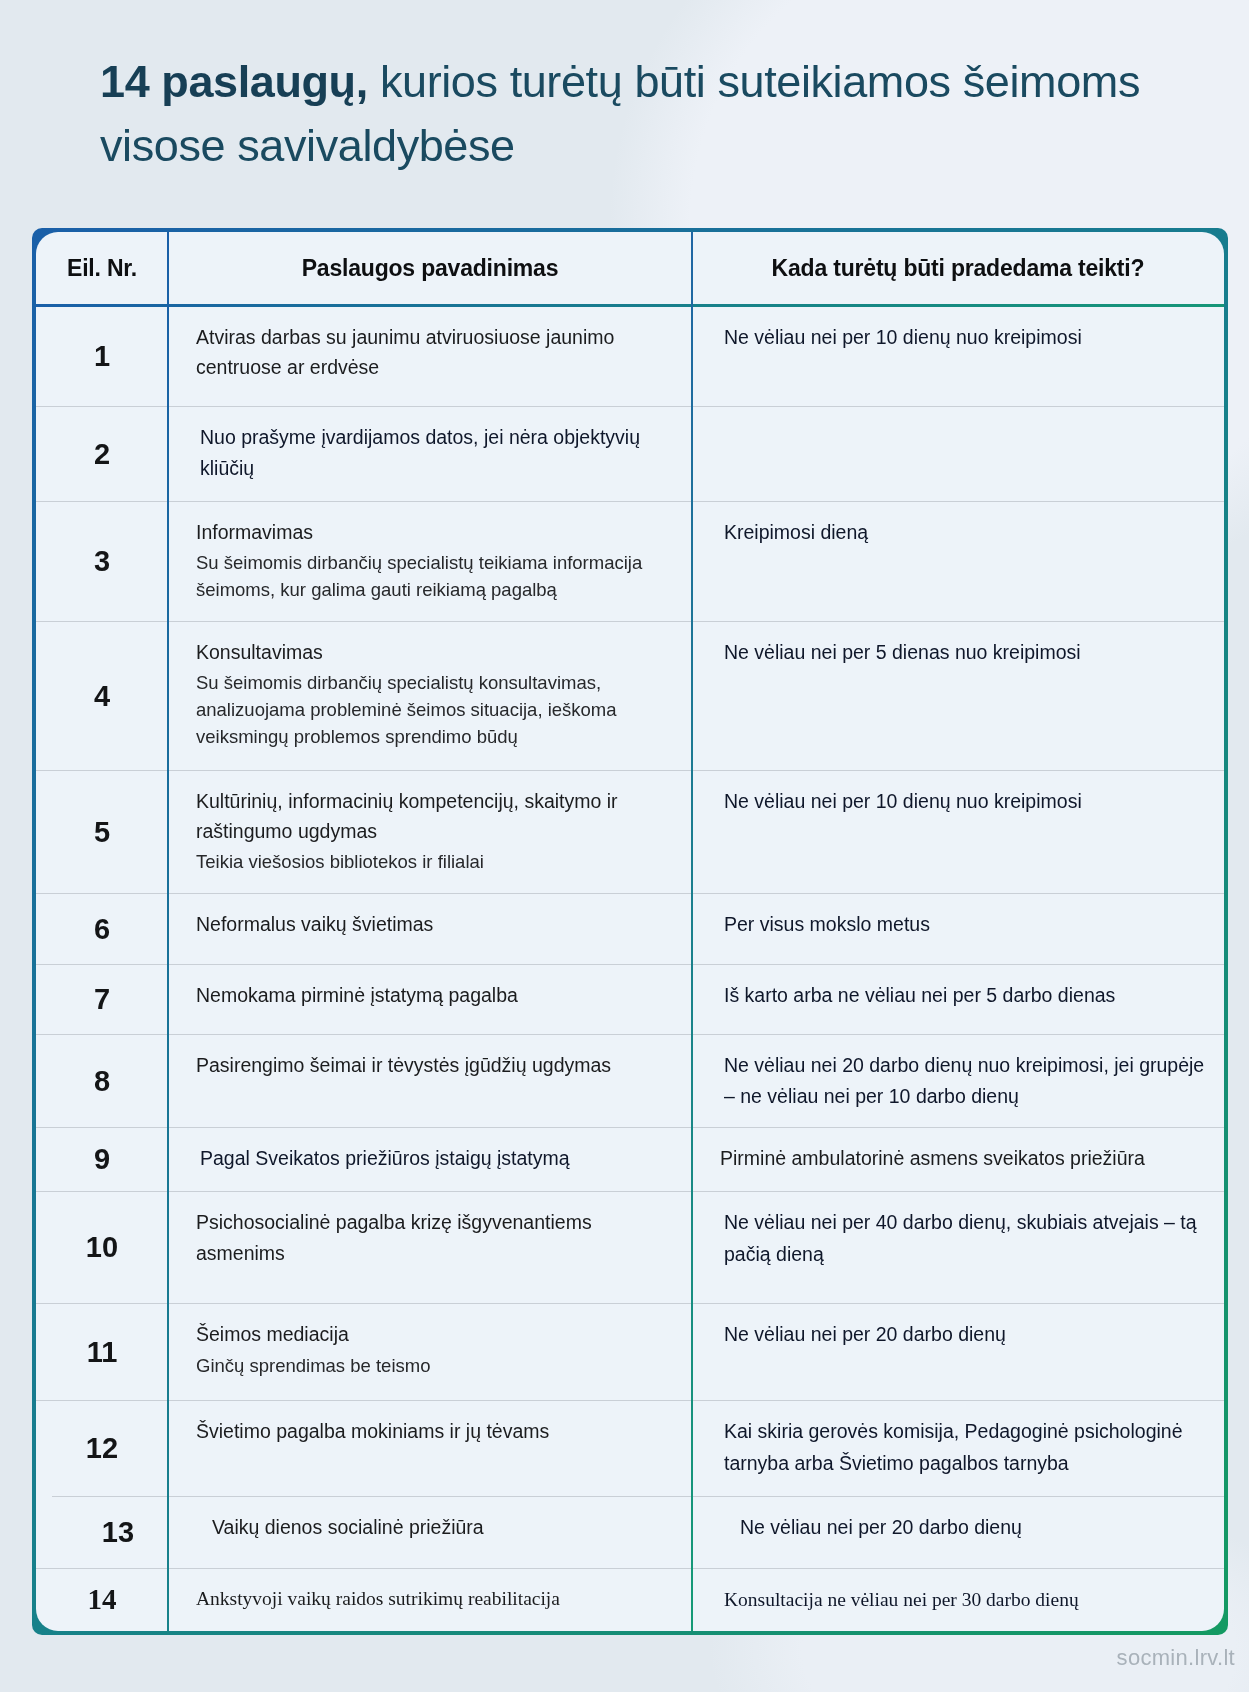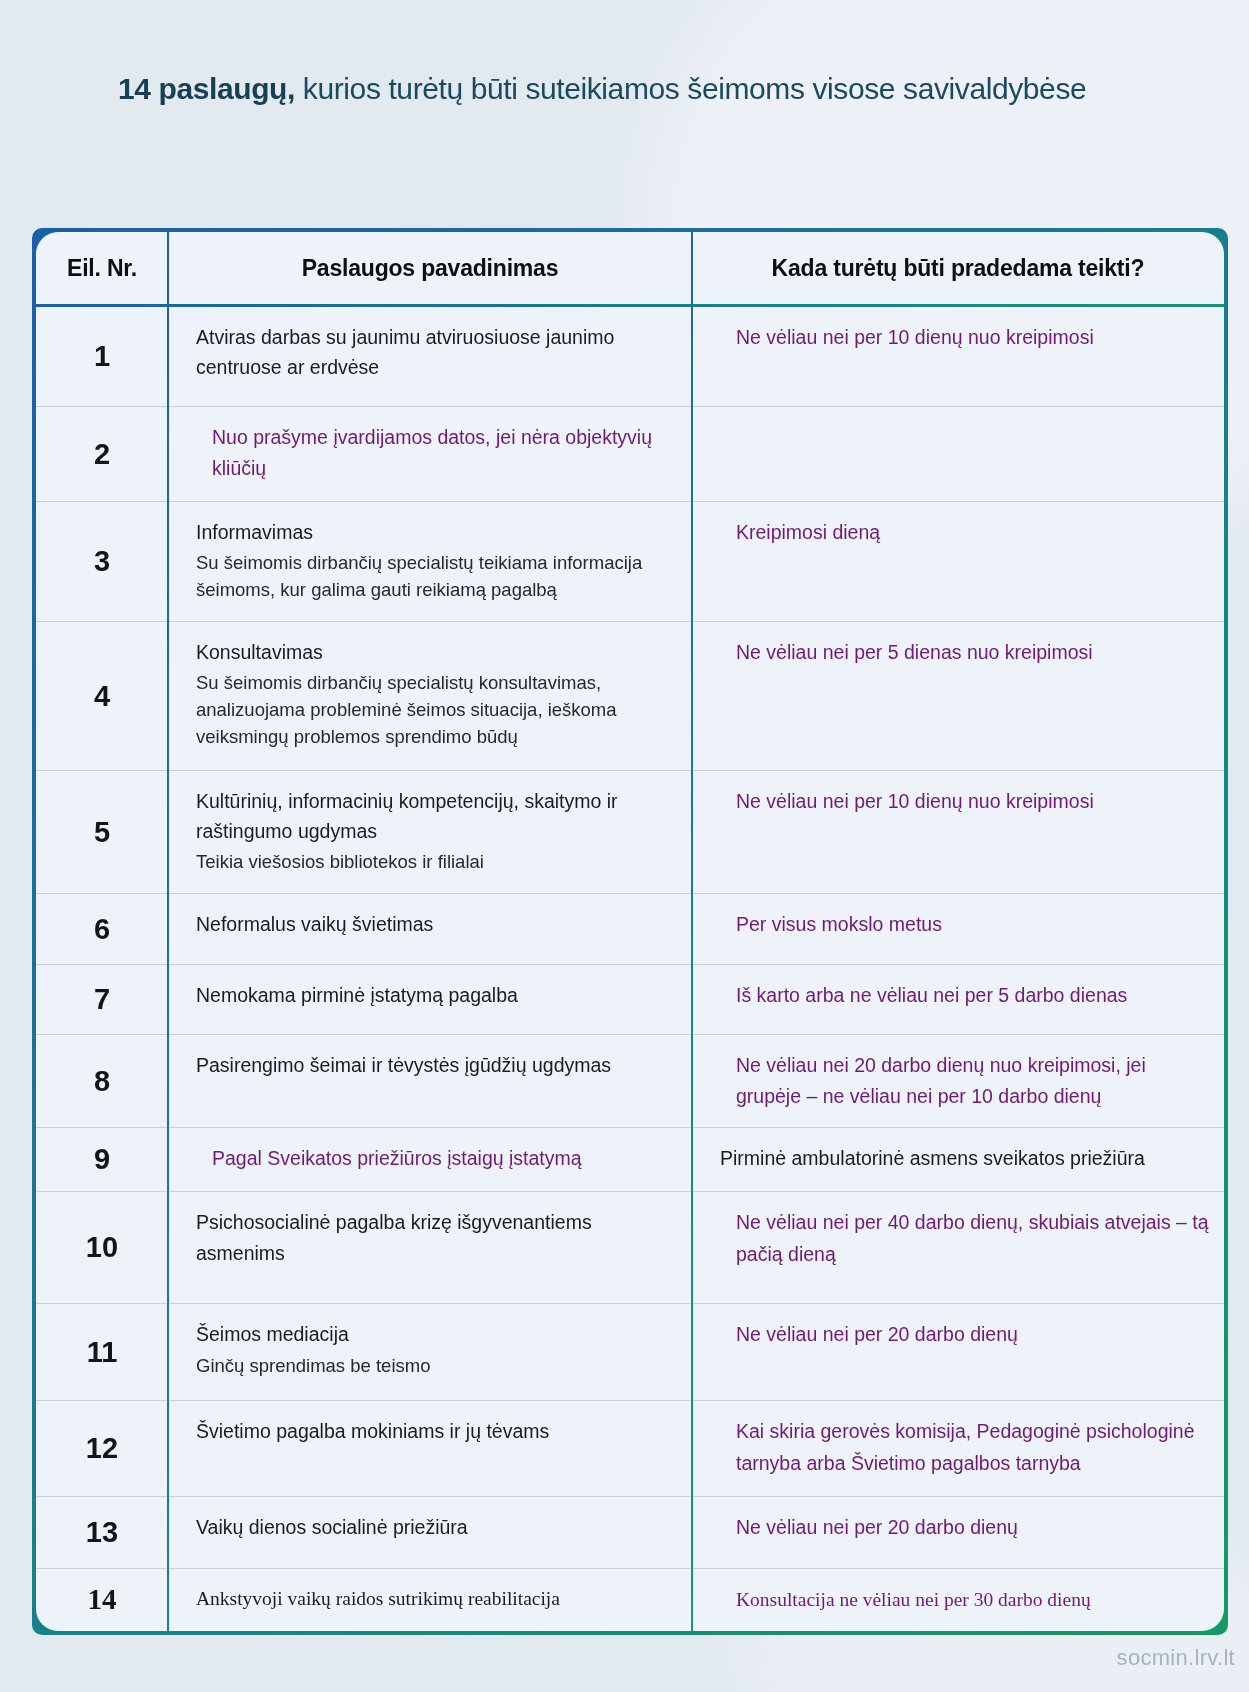--- a/index.html
+++ b/index.html
@@ -13,22 +13,22 @@
     top:-160px; right:-180px; width:820px; height:760px;
     background:radial-gradient(closest-side, #edf1f7 0%, #edf1f7 80%, rgba(237,241,247,0) 100%);
     border-radius:50%;
   }
   .blob-2 {
     bottom:-120px; right:-80px; width:620px; height:320px;
     background:radial-gradient(closest-side, #eaeff5 0%, #eaeff5 70%, rgba(234,239,245,0) 100%);
     border-radius:50%;
   }
   .title {
-    position:absolute; left:100px; top:50px; margin:18px; width:1060px;
-    font-size:30px; line-height:1.43; letter-spacing:-0.4px;
+    position:absolute; left:100px; top:50px; margin:0; width:1060px;
+    font-size:45px; line-height:1.43; letter-spacing:-0.4px;
     font-weight:400; color:#1a4a60;
   }
   .title .bold { font-weight:700; color:#173f55; }
 
   .table-frame {
     position:absolute; left:32px; top:228px; width:1196px; box-sizing:border-box;
     padding:4px; border-radius:10px;
     background:linear-gradient(135deg,#1a5fa8 0%,#17808b 52%,#149a62 100%);
   }
   .table-inner {
@@ -55,35 +55,35 @@
   .trow:nth-of-type(3)  { min-height:119px; }
   .trow:nth-of-type(4)  { min-height:148px; }
   .trow:nth-of-type(5)  { min-height:122px; }
   .trow:nth-of-type(6)  { min-height:70px;  }
   .trow:nth-of-type(7)  { min-height:69px;  }
   .trow:nth-of-type(8)  { min-height:90px;  }
   .trow:nth-of-type(9)  { min-height:63px;  }
   .trow:nth-of-type(10) { min-height:111px; }
   .trow:nth-of-type(11) { min-height:96px;  }
   .trow:nth-of-type(12) { min-height:95px;  }
-  .trow:nth-of-type(13) { min-height:71px;  }
+  .trow:nth-of-type(13) { min-height:71px;margin-left:16px;  }
   .trow:nth-of-type(14) { min-height:61px;font-family:Liberation Serif, serif;  }
 
   .td-nr {
     display:flex; align-items:center; justify-content:center;
     font-weight:700; font-size:29px; color:#141517;
   }
   .td-name {
     padding:15px 30px 15px 28px; font-size:19.5px; line-height:1.55; color:#1b1c1e;
   }
   .svc-note {
     font-size:18.5px; line-height:1.45; margin-top:3px; color:#27282b;
   }
   .td-when {
-    padding:15px 14px 15px 44px; font-size:19.5px; line-height:1.6; color:#701a75;
+    padding:15px 14px 15px 32px; font-size:19.5px; line-height:1.6; color:#0f172a;
   }
   .footer {
     position:absolute; right:14px; top:1645px;
     font-size:22px; color:#a9b2ba; letter-spacing:0.3px;
   }
 </style>
 </head>
 <body>
 
 <div class="page">

